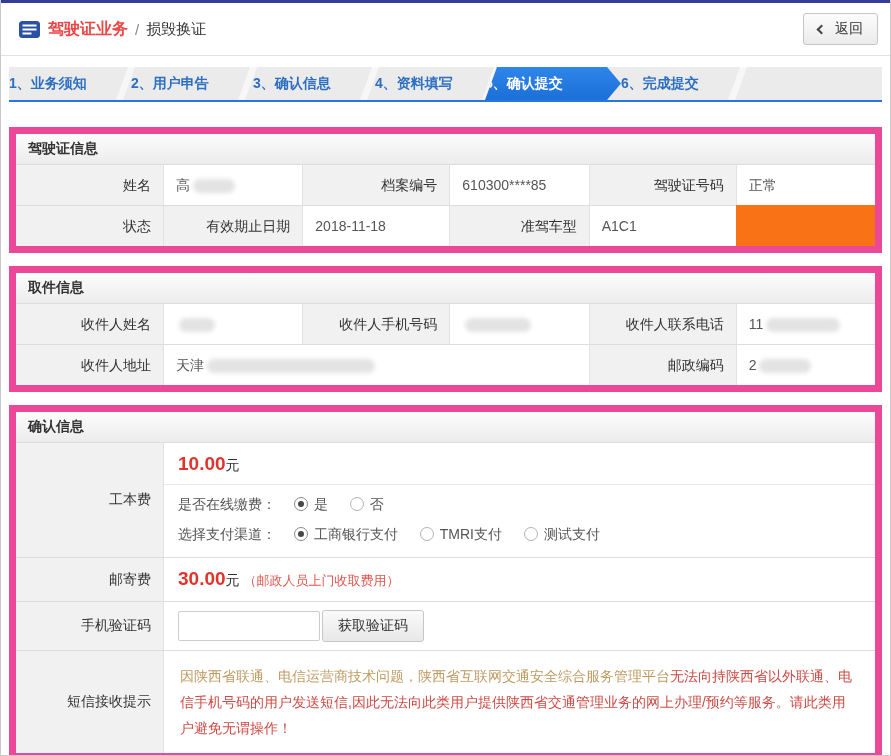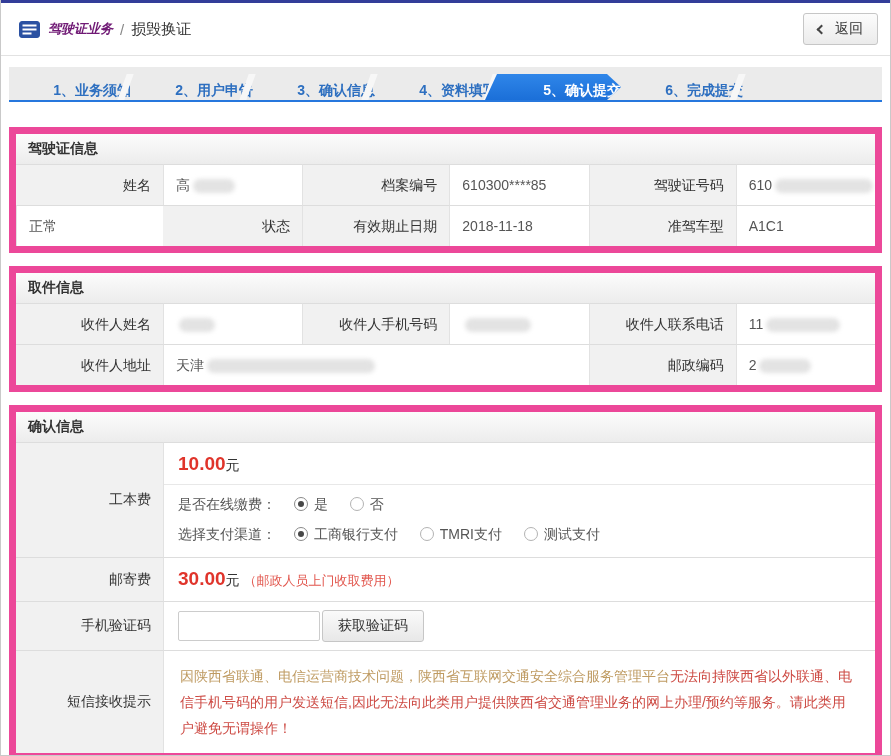--- a/index.html
+++ b/index.html
@@ -4,31 +4,31 @@
 <style>
   * { margin:0; padding:0; box-sizing:border-box; }
   html,body { background:#e9e9e9; }
   body { font-family:"Liberation Sans","DejaVu Sans",sans-serif; font-size:14px; color:#333; }
   .page { width:891px; height:756px; background:#fff; border:1px solid #c9c9c9; border-top:none; overflow:hidden; position:relative; }
   .topline { height:3px; background:#333d99; }
 
   
   .header { height:53px; border-bottom:1px solid #e2e2e2; display:flex; align-items:center; padding:0 12px 0 18px; }
   .header .ttl-icon { display:inline-flex; margin-right:8px; }
-  .header .ttl-main { color:#701a75; font-size:13px; font-weight:bold;font-style:italic; }
+  .header .ttl-main { color:#ef4444; font-size:16px; font-weight:bold; }
   .header .ttl-sep { color:#888; font-size:15px; margin:0 7px; }
   .header .ttl-sub { color:#333; font-size:15px; }
   .header .spacer { flex:1; }
   .btn-back { display:inline-flex; align-items:center; gap:10px; padding:6px 14px; font-size:14px; color:#333;
     background:linear-gradient(#fcfcfc,#ebebeb); border:1px solid #c6c6c6; border-radius:3px; cursor:pointer; }
   .chev-left { display:inline-block; width:7px; height:7px; border-left:2px solid #444; border-bottom:2px solid #444; transform:rotate(45deg); }
 
   
   .steps { margin:11px 8px 25px; height:35px; background:#ebebeb; border-bottom:2px solid #2677dd; display:flex; position:relative; }
-  .step { width:122px; line-height:33px; text-align:right; color:#2d6fc0; font-weight:bold; font-size:14px; position:relative;margin-top:7px; }
+  .step { width:122px; line-height:33px; text-align:left; color:#2d6fc0; font-weight:bold; font-size:14px; position:relative; }
   .step:not(.active)::after { content:''; position:absolute; right:2px; top:0; bottom:0; width:7px; background:#f7f7f7; transform:skewX(-20deg); }
   .step.active { width:136px; margin-left:-12px; z-index:2; color:#fff;
     background:linear-gradient(#2f86e9,#1b6fd8);
     clip-path:polygon(12px 0, calc(100% - 14px) 0, 100% 50%, calc(100% - 14px) 100%, 0 100%); }
   .step.active::after { display:none; }
   .steps .fill { flex:1; }
 
   
   .section { margin:0 8px 13px; border:7px solid #ec4899; background:#f97316; }
   .sec-head { height:30px; line-height:29px; padding-left:12px; font-weight:bold; color:#333;
@@ -107,21 +107,20 @@
   </div>
 
   <div class="section">
     <div class="sec-head">驾驶证信息</div>
     <div class="info-grid">
       <div class="cell lbl">姓名</div>
       <div class="cell val cl"><span>高</span><span class="redact" style="width:42px"></span></div>
       <div class="cell lbl cl">档案编号</div>
       <div class="cell val cl">610300****85</div>
       <div class="cell lbl cl">驾驶证号码</div>
-      <div class="cell val cl"><span>610</span><span class="redact" style="width:98px"></span></div>
 
       <div class="cell val cl">正常</div>
       <div class="cell lbl">状态</div>
       <div class="cell lbl cl">有效期止日期</div>
       <div class="cell val cl">2018-11-18</div>
       <div class="cell lbl cl">准驾车型</div>
       <div class="cell val cl">A1C1</div>
     </div>
   </div>
 

